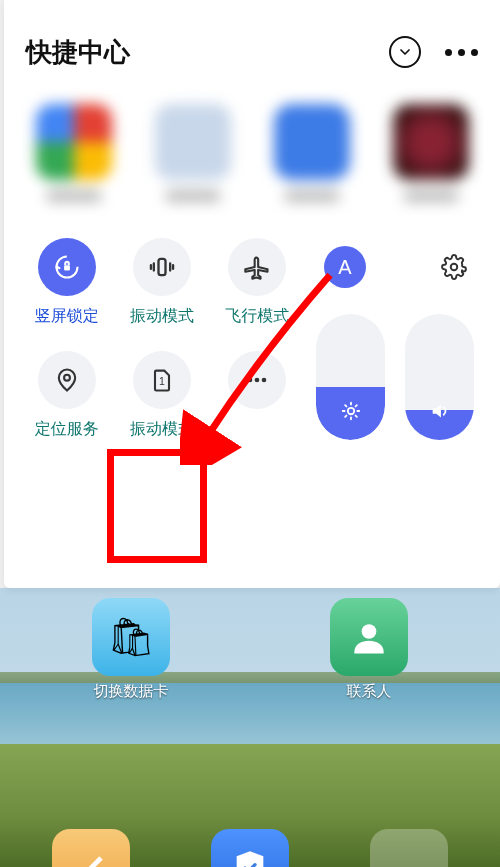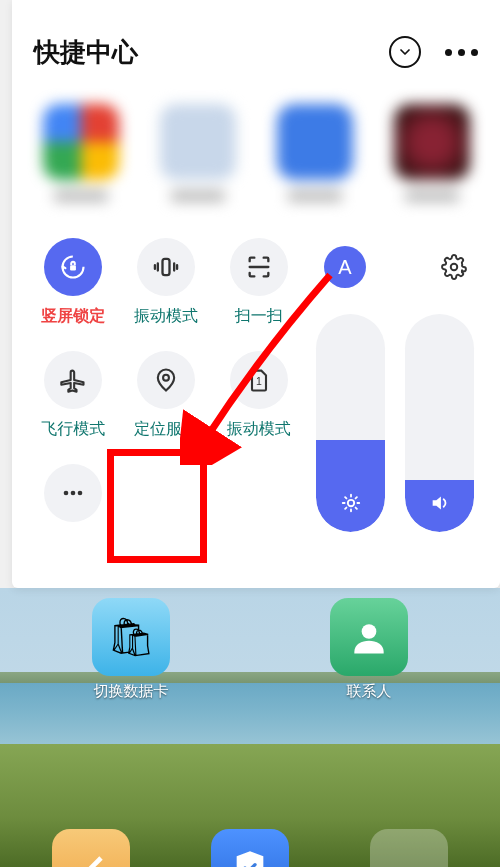--- a/index.html
+++ b/index.html
@@ -8,21 +8,21 @@
     height: 867px;
     font-family: -apple-system, "Helvetica Neue", Arial, sans-serif;
     background: #f0f0f0;
     overflow: hidden;
     position: relative;
   }
 
   
   .panel {
     position: absolute;
-    top: 0; left: 12px; right: 0;
+    top: 0; left: 4px; right: 0;
     height: 588px;
     background: #fff;
     padding: 30px 22px 24px 22px;
     border-bottom-left-radius: 6px;
     border-bottom-right-radius: 6px;
     box-shadow: 0 2px 8px rgba(0,0,0,.08);
     z-index: 10;
   }
 
   .header {
@@ -84,21 +84,21 @@
     border-radius: 50%;
     background: #f1f2f5;
     display: flex;
     align-items: center;
     justify-content: center;
     color: #333;
   }
   .toggle-btn.active { background: #5669f0; color: #fff; }
   .toggle-btn svg { width: 28px; height: 28px; }
   .toggle-label { font-size: 16px; color: #0f766e; }
-  .toggle-label.active { color: #ef4444; font-weight: bold; }
+  .toggle-label.active { color: #1d4ed8; }
 
   
   .highlight-box {
     position: absolute;
     border: 7px solid #ff0000;
     pointer-events: none;
     z-index: 20;
   }
 
   
@@ -264,28 +264,20 @@
       <div class="toggle-item">
         <div class="toggle-btn">
           <svg viewBox="0 0 24 24" fill="none" stroke="currentColor" stroke-width="2" stroke-linecap="round">
               <rect x="9" y="5" width="6" height="14" rx="2"></rect>
               <path d="M5 9v6M2.5 10.5v3M19 9v6M21.5 10.5v3"></path>
             </svg>
         </div>
         <div class="toggle-label">振动模式</div>
       </div>
 
-      <div class="toggle-item">
-        <div class="toggle-btn">
-          <svg viewBox="0 0 24 24" fill="none" stroke="currentColor" stroke-width="2" stroke-linecap="round">
-              <path d="M4 7V5a1 1 0 0 1 1-1h3M20 7V5a1 1 0 0 0-1-1h-3M4 17v2a1 1 0 0 0 1 1h3M20 17v2a1 1 0 0 1-1 1h-3M4 12h16"></path>
-            </svg>
-        </div>
-        <div class="toggle-label">扫一扫</div>
-      </div>
 
       <div class="toggle-item">
         <div class="toggle-btn">
           <svg viewBox="0 0 24 24" fill="none" stroke="currentColor" stroke-width="1.8">
               <path d="M21 14l-8-2V5.5a1.5 1.5 0 0 0-3 0V12l-8 2v2l8-1.5V19l-2 1.5V22l3.5-1 3.5 1v-1.5L13 19v-4.5l8 1.5z" stroke-linejoin="round"></path>
             </svg>
         </div>
         <div class="toggle-label">飞行模式</div>
       </div>
 

